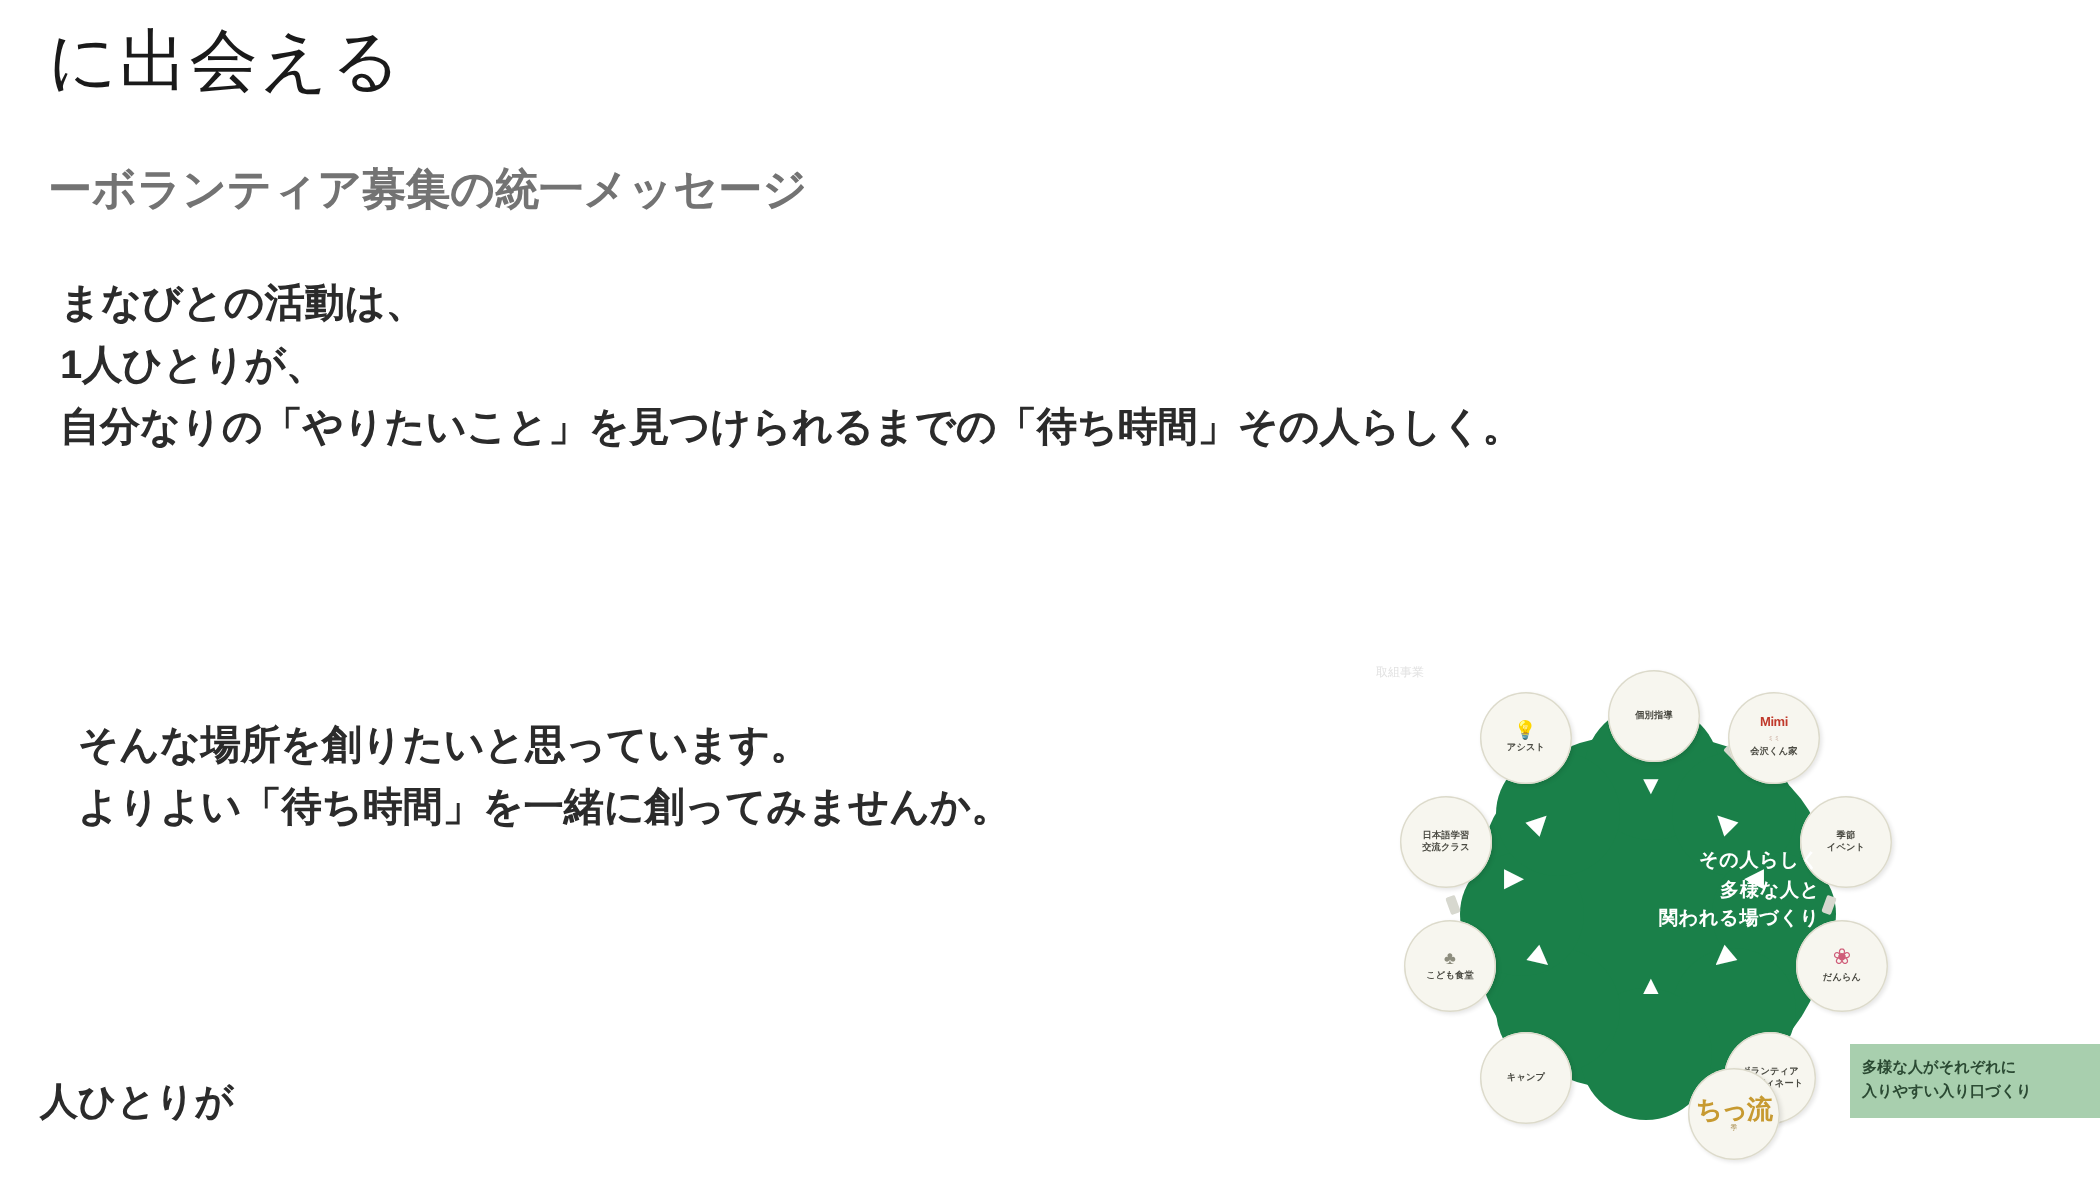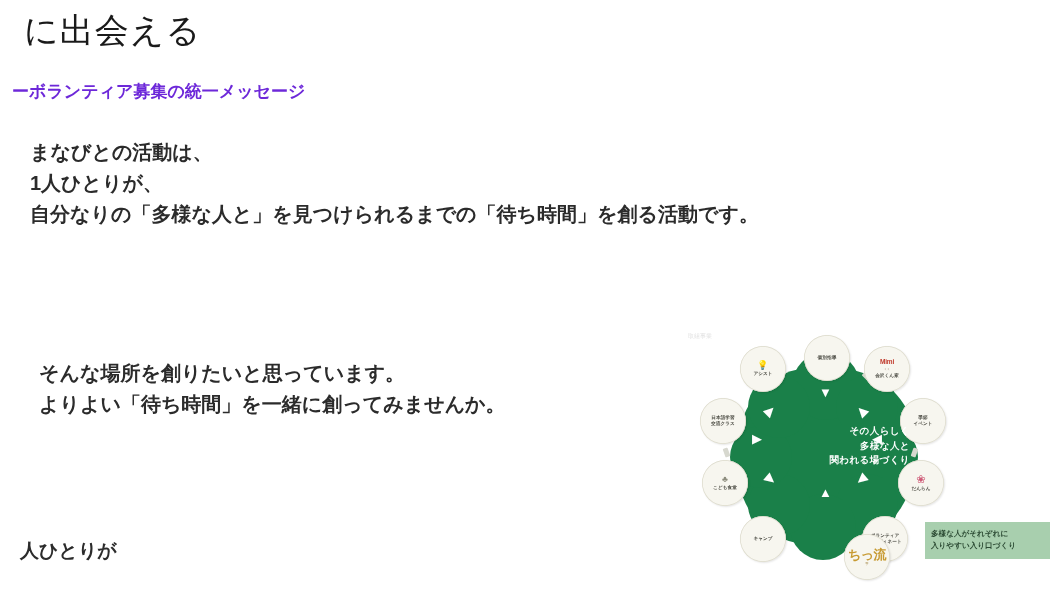--- a/index.html
+++ b/index.html
@@ -26,25 +26,25 @@
     left: 24px;
     top: 8px;
     font-size: 34px;
     font-weight: 400;
     letter-spacing: 1px;
     color: #1a1a1a;
     white-space: pre;
   }
   .subtitle {
     position: absolute;
-    left: 12px;
+    left: 24px;
     top: 80px;
-    font-size: 17px;
-    font-weight: 700;
-    color: #6d28d9;
+    font-size: 22px;
+    font-weight: 700;
+    color: #737373;
     white-space: pre;
   }
   .para {
     position: absolute;
     left: 30px;
     font-size: 20px;
     font-weight: 700;
     line-height: 1.55;
     color: #2b2b2b;
     white-space: pre-line;
@@ -225,21 +225,21 @@
 <body>
 
 <div id="slide">
 
   <div class="page-title">に出会える</div>
 
   <div class="subtitle">ーボランティア募集の統一メッセージ</div>
 
   <div class="para p1">まなびとの活動は、
 1人ひとりが、
-自分なりの「多様な人と」を見つけられるまでの「待ち時間」を創る活動です。</div>
+自分なりの「やりたいこと」を見つけられるまでの「待ち時間」その人らしく。</div>
   <div class="para p3">そんな場所を創りたいと思っています。
 よりよい「待ち時間」を一緒に創ってみませんか。</div>
 
   <div class="footer-note">人ひとりが</div>
 
   <div id="diagram">
 
     <div class="ghost">取組事業</div>
 
     <div class="diagram-stage">

